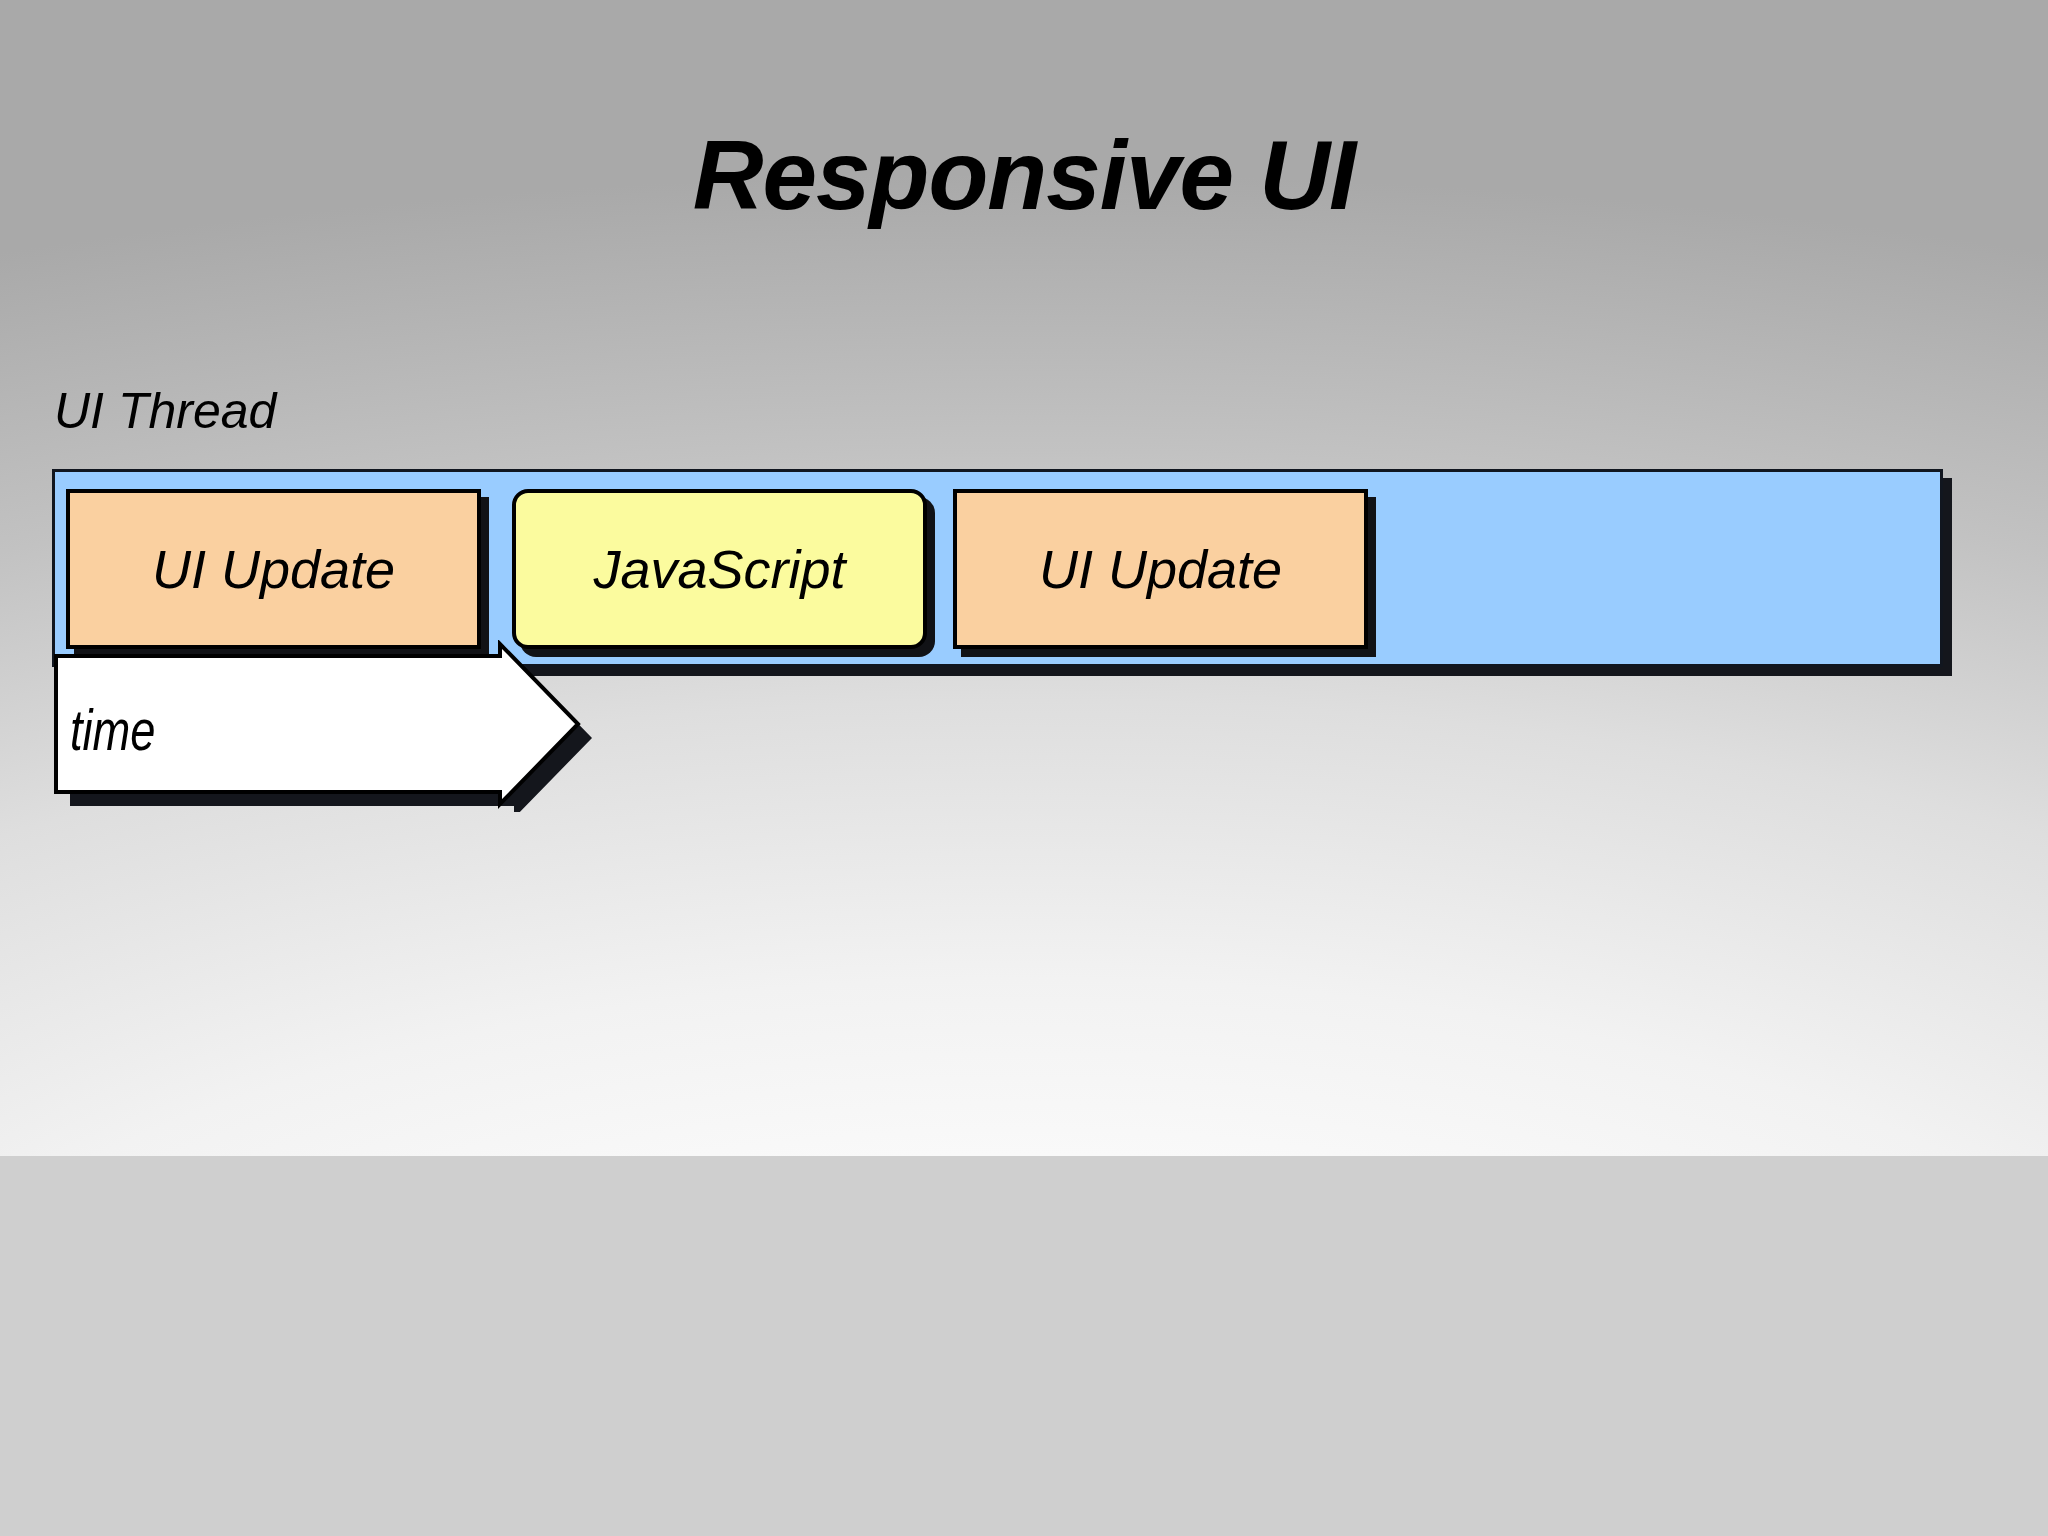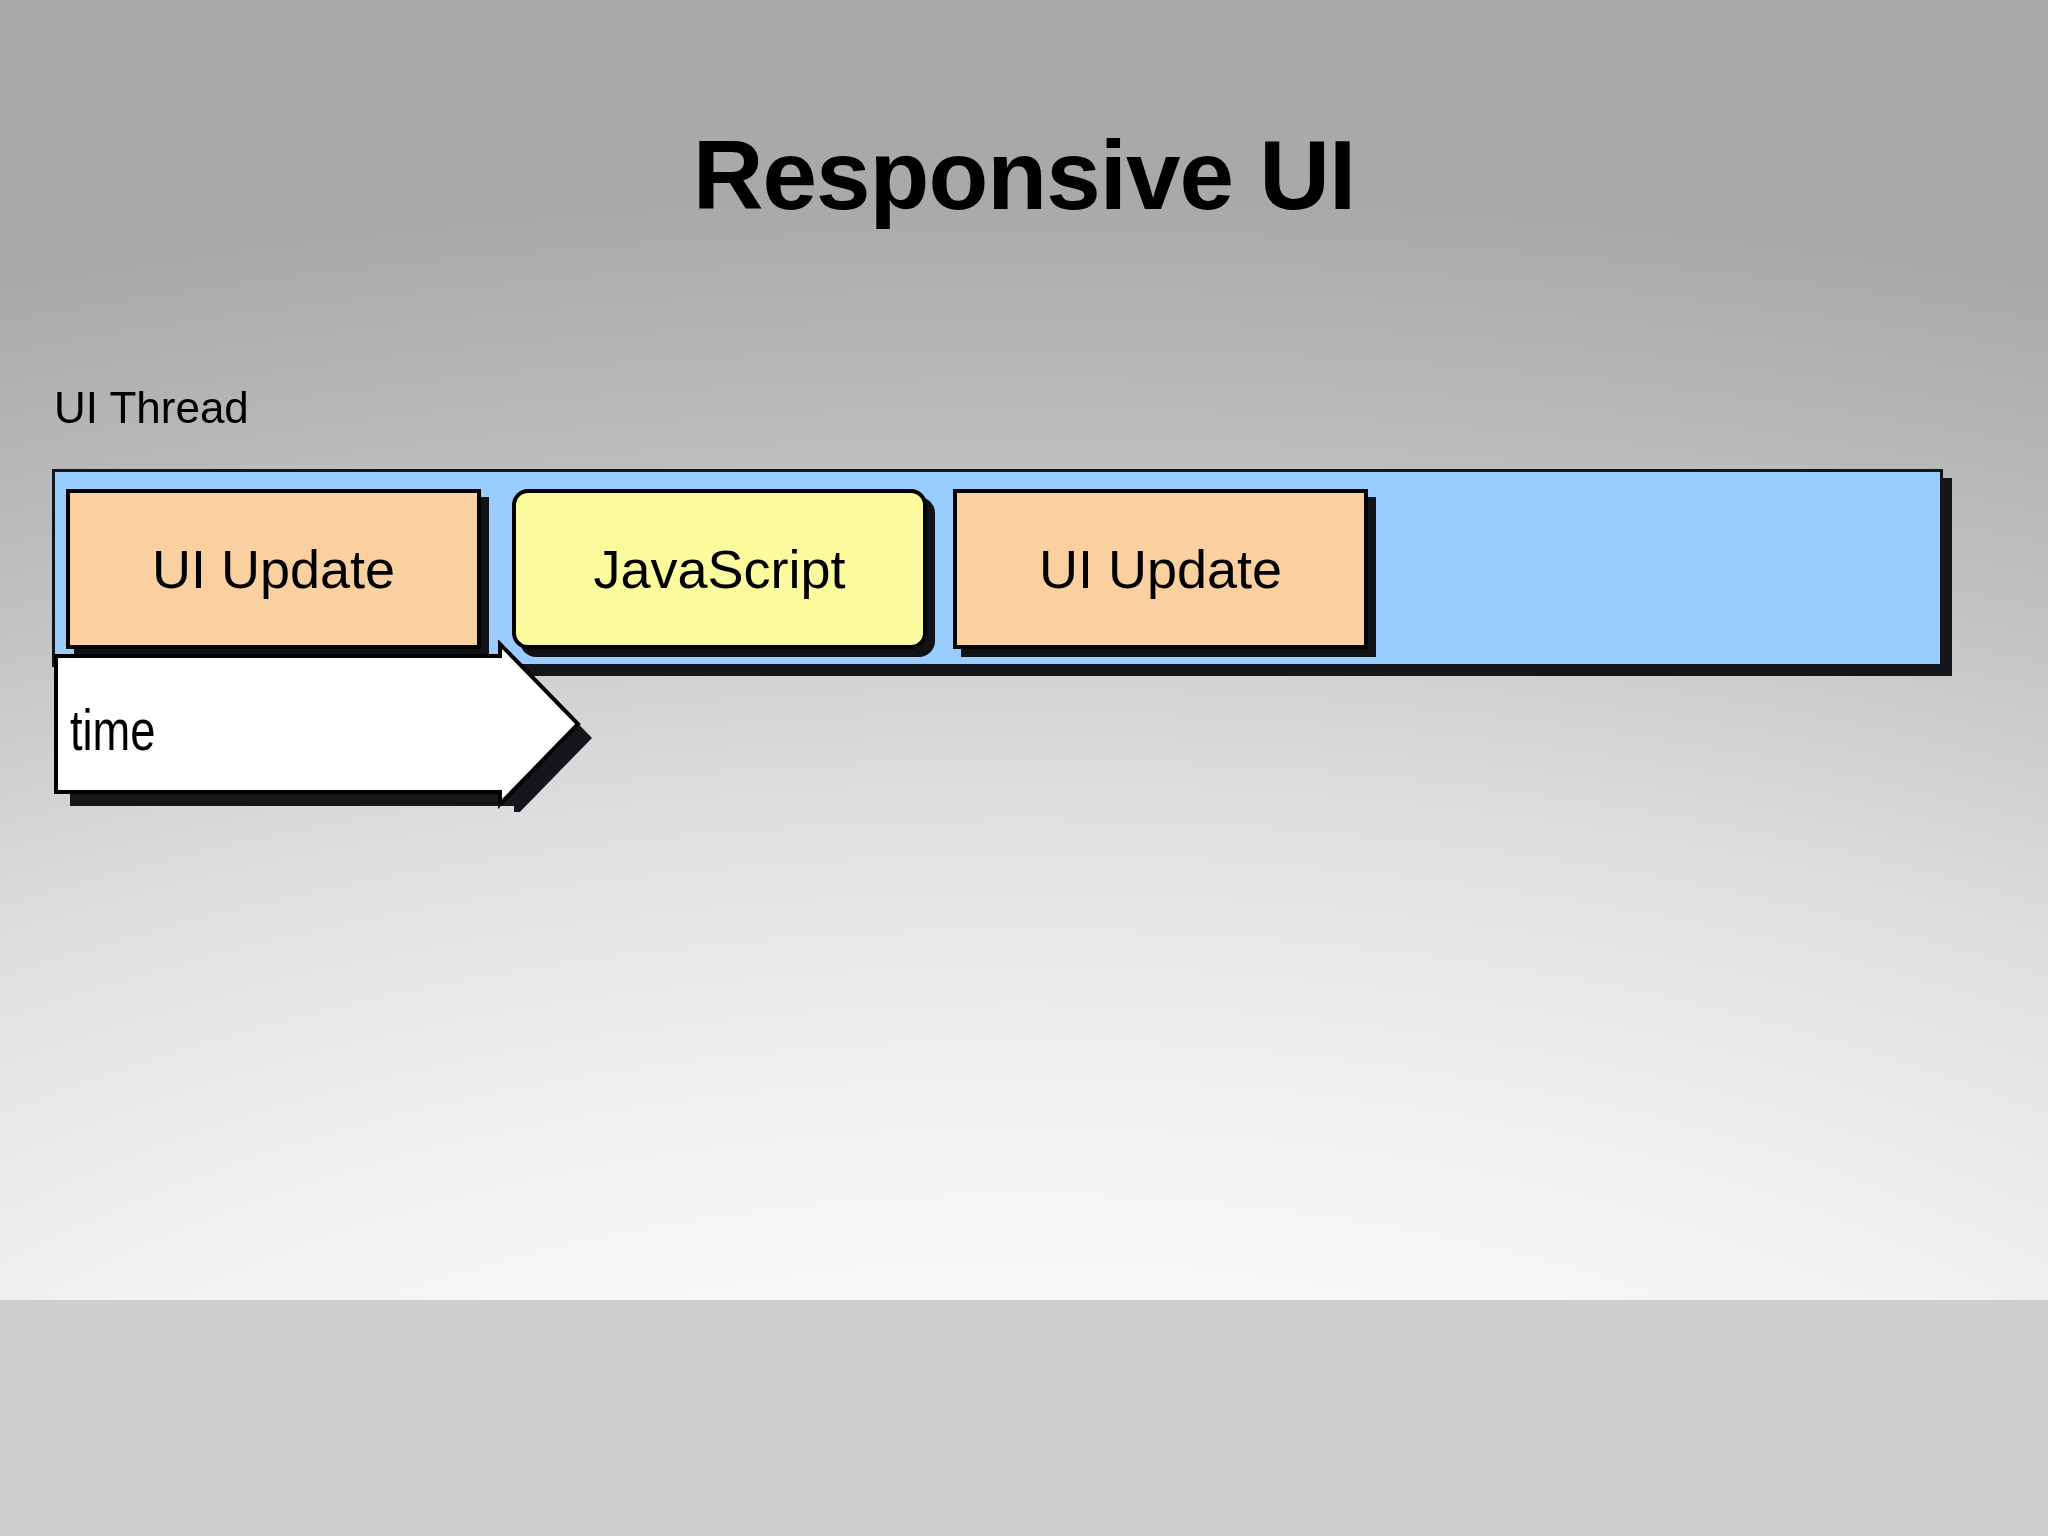--- a/index.html
+++ b/index.html
@@ -10,24 +10,25 @@
     overflow: hidden;
   }
   body {
     font-family: "Liberation Sans", sans-serif;
     background: #cfcfcf;
   }
 
   #slide {
     position: relative;
     width: 2048px;
-    height: 1300px;
+    height: 1156px;
     background:
       radial-gradient(ellipse 150% 120% at 50% 135%, #ffffff 0%, #fdfdfd 22%, #f2f2f2 42%, #dedede 62%, #c2c2c2 80%, #a9a9a9 100%);
     overflow: hidden;
+    font-style: italic;
   }
 
   
   #title {
     position: absolute;
     left: 0;
     top: 126px;
     width: 2048px;
     text-align: center;
     font-size: 98px;
@@ -36,21 +37,21 @@
     letter-spacing: -1px;
     line-height: 1.0;
     white-space: nowrap;
   }
 
   
   #thread-label {
     position: absolute;
     left: 54px;
     top: 386px;
-    font-size: 44px;
+    font-size: 50px;
     color: #000000;
     line-height: 1.0;
     white-space: nowrap;
   }
 
   
   #timeline-bar {
     position: absolute;
     left: 52px;
     top: 469px;

